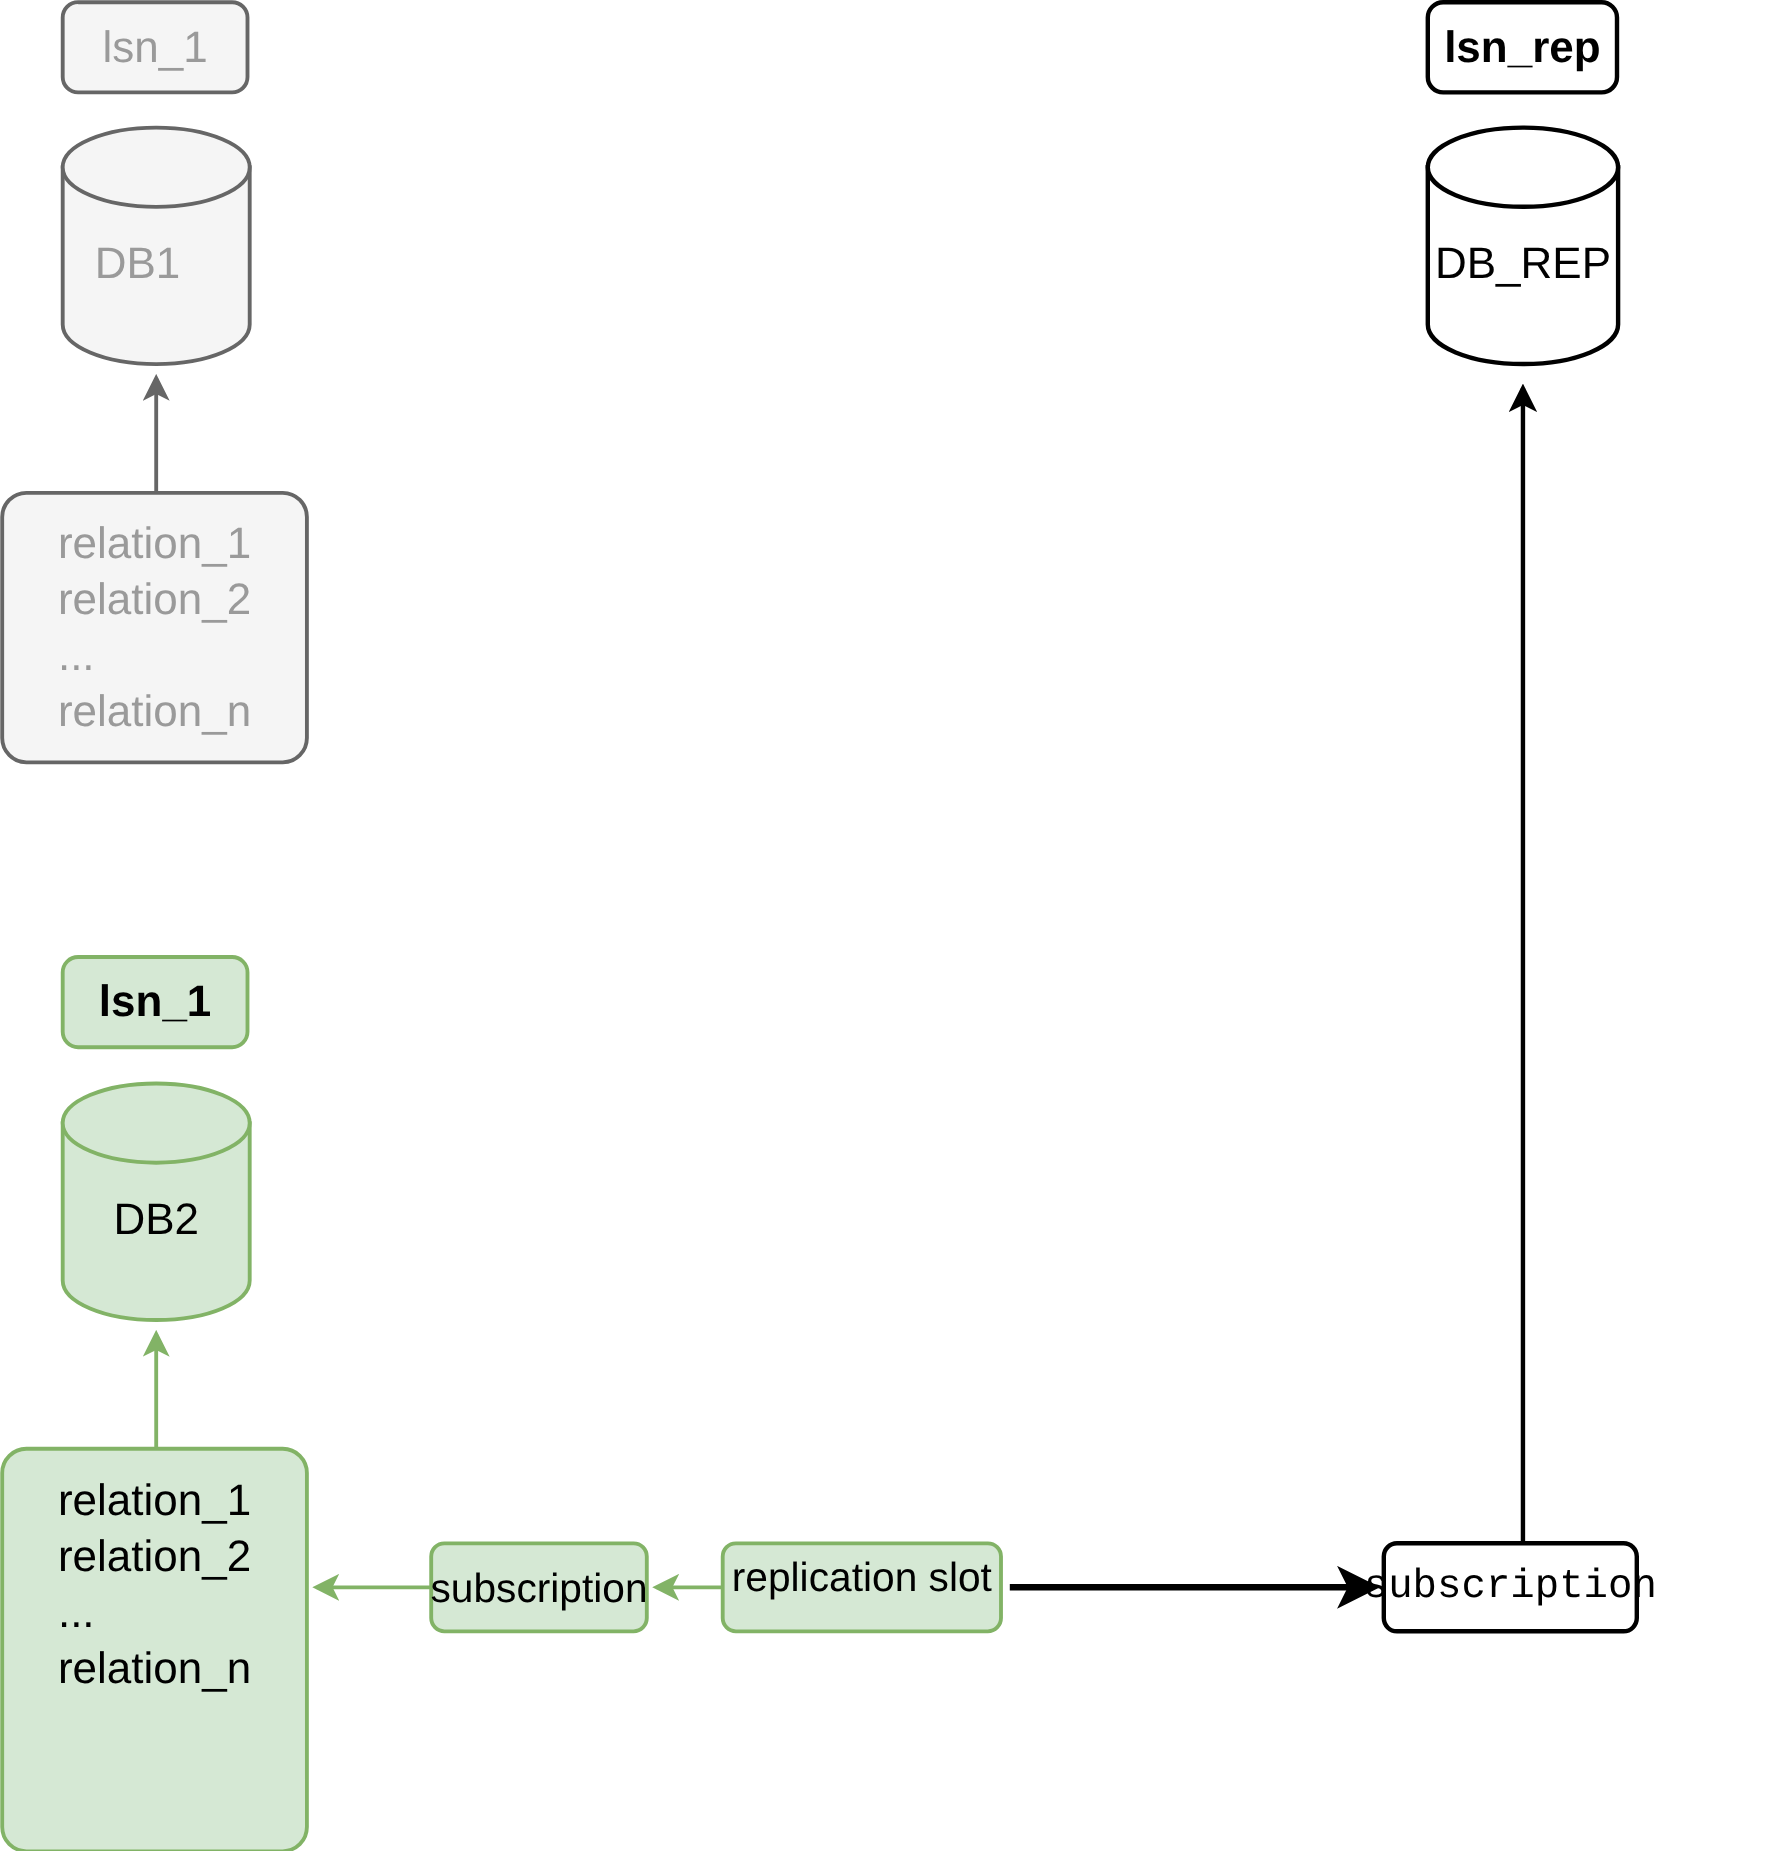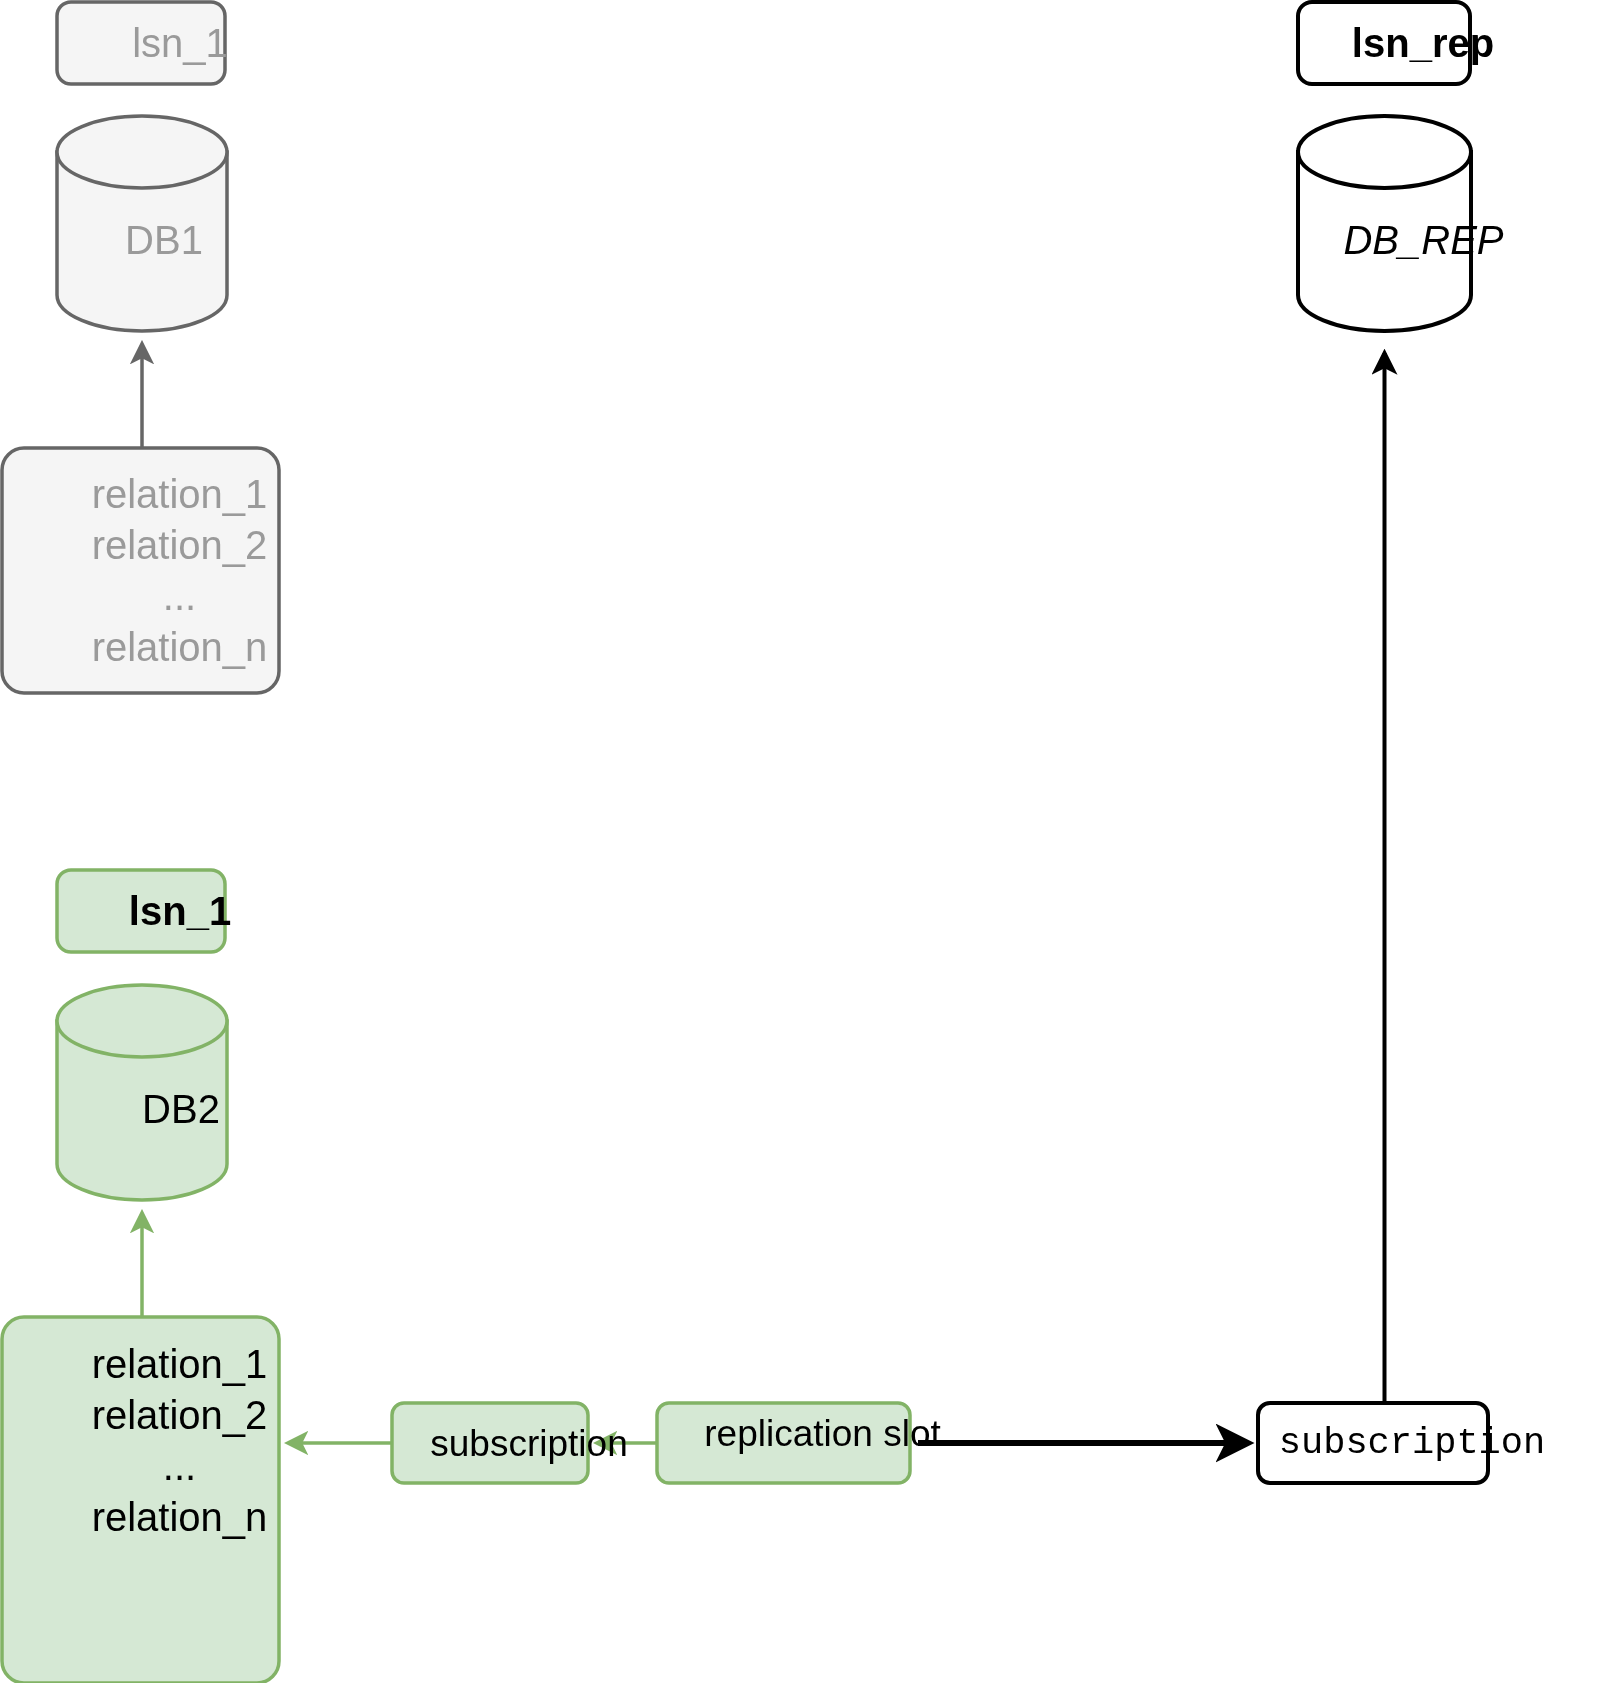--- a/index.html
+++ b/index.html
@@ -19,24 +19,23 @@
     top: 0;
     left: 0;
     width: 1623px;
     height: 1683px;
   }
   .node-label {
     position: absolute;
     display: flex;
     align-items: center;
     justify-content: center;
-    text-align: center;
+    text-align: left;
     pointer-events: none;
     white-space: pre-line;
-    padding-left: 39px;
   }
   .lbl-grey   { color: #9a9a9a; }
   .lbl-black  { color: #000000; }
   .lbl-bold   { font-weight: bold; }
   .fs-40 { font-size: 40px; line-height: 1.0; }
   .fs-38 { font-size: 40px; line-height: 1.28; }
   .fs-37 { font-size: 37px; line-height: 1.0; }
 </style>
 </head>
 <body>
@@ -123,13 +122,13 @@
 relation_n</div>
 
 <div class="node-label fs-37 lbl-black" style="left:392px; top:1403px; width:196px; height:80px;">subscription</div>
 
 <div class="node-label fs-37 lbl-black" style="left:657px; top:1403px; width:253px; height:61px;">replication slot</div>
 
 <div class="node-label fs-37 lbl-black" style="left:1258px; top:1403px; width:230px; height:80px;font-family:Liberation Mono, monospace;">subscription</div>
 
 <div class="node-label fs-40 lbl-black" style="left:1298px; top:2px;   width:172px; height:82px;font-weight:bold;">lsn_rep</div>
 
-<div class="node-label fs-40 lbl-black" style="left:1298px; top:210px; width:173px; height:60px;font-style:italic;">DB_REP</div>
+<div class="node-label fs-40 lbl-black" style="left:1298px; top:210px; width:173px; height:60px;">DB_REP</div>
 
 </body></html>

